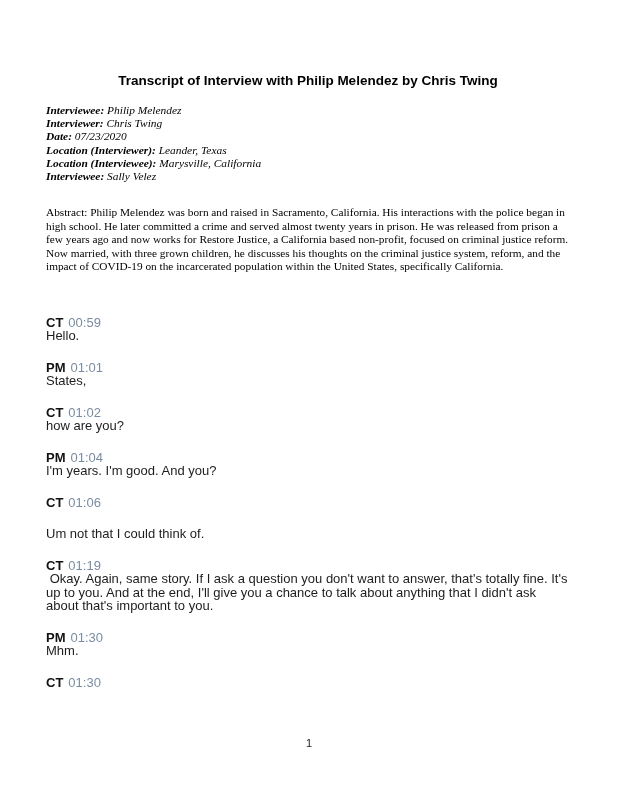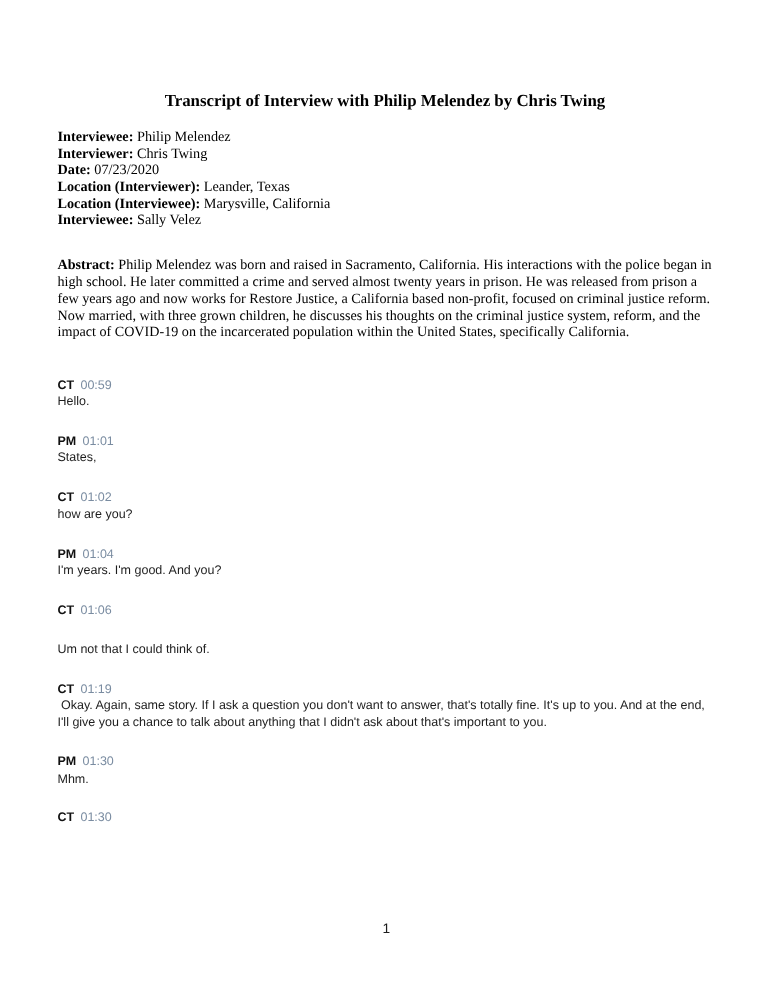--- a/index.html
+++ b/index.html
@@ -20,40 +20,41 @@
     padding: 73px 48px 0 46px;
     overflow: hidden;
     color: #000000;
     font-family: "Liberation Serif", serif;
   }
   .doc-title {
     text-align: center;
     font-weight: bold;
     font-size: 13.5px;
     line-height: 15px;
-    font-family: Liberation Serif, serif;
+    font-family: Liberation Sans, sans-serif;
     color: #000000;
   }
   .meta {
     margin-top: 16px;
     font-size: 11.4px;
     line-height: 13.2px;
+    font-style: italic;
   }
   .meta-row .label { font-weight: bold; }
   .abstract {
     margin-top: 23px;
     font-size: 11.3px;
     line-height: 13.5px;
     max-width: 524px;
   }
-  .abstract .label { font-weight: bold; }
+  .abstract .label { font-weight: normal; }
   .transcript {
-    margin-top: 28px;
+    margin-top: 42px;
     font-family: "Liberation Sans", sans-serif;
-    font-size: 10px;
+    font-size: 13px;
     line-height: 13.5px;
     color: var(--body-text);
     max-width: 526px;
   }
   .entry { margin-bottom: 18px; }
   .entry-speaker { font-weight: bold; color: #111111; }
   .entry-speaker .time {
     font-weight: normal;
     color: var(--timestamp);
     margin-left: 5px;

